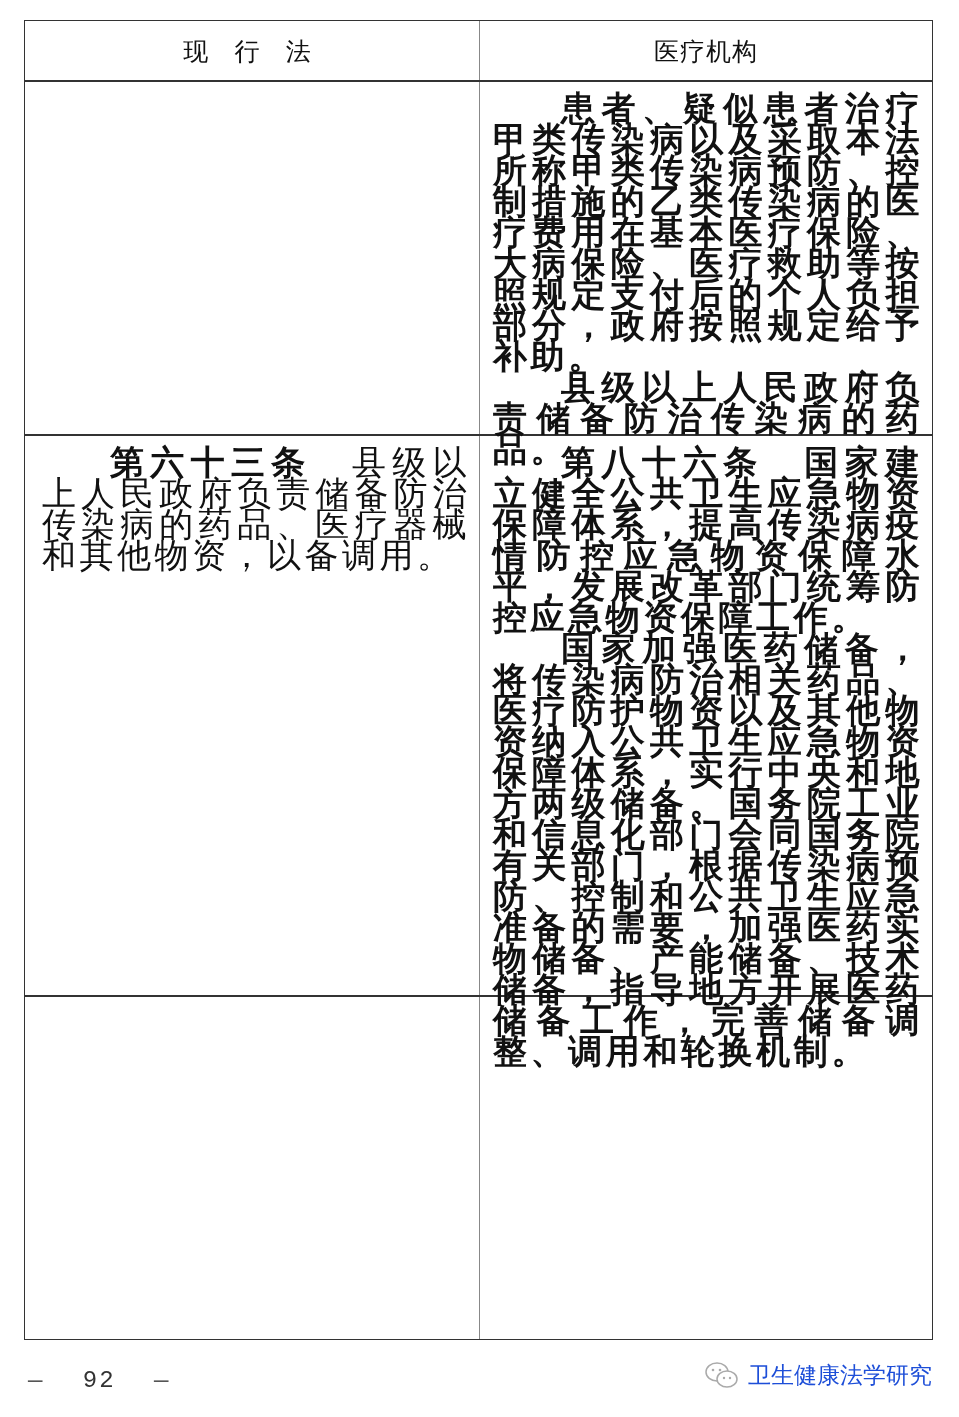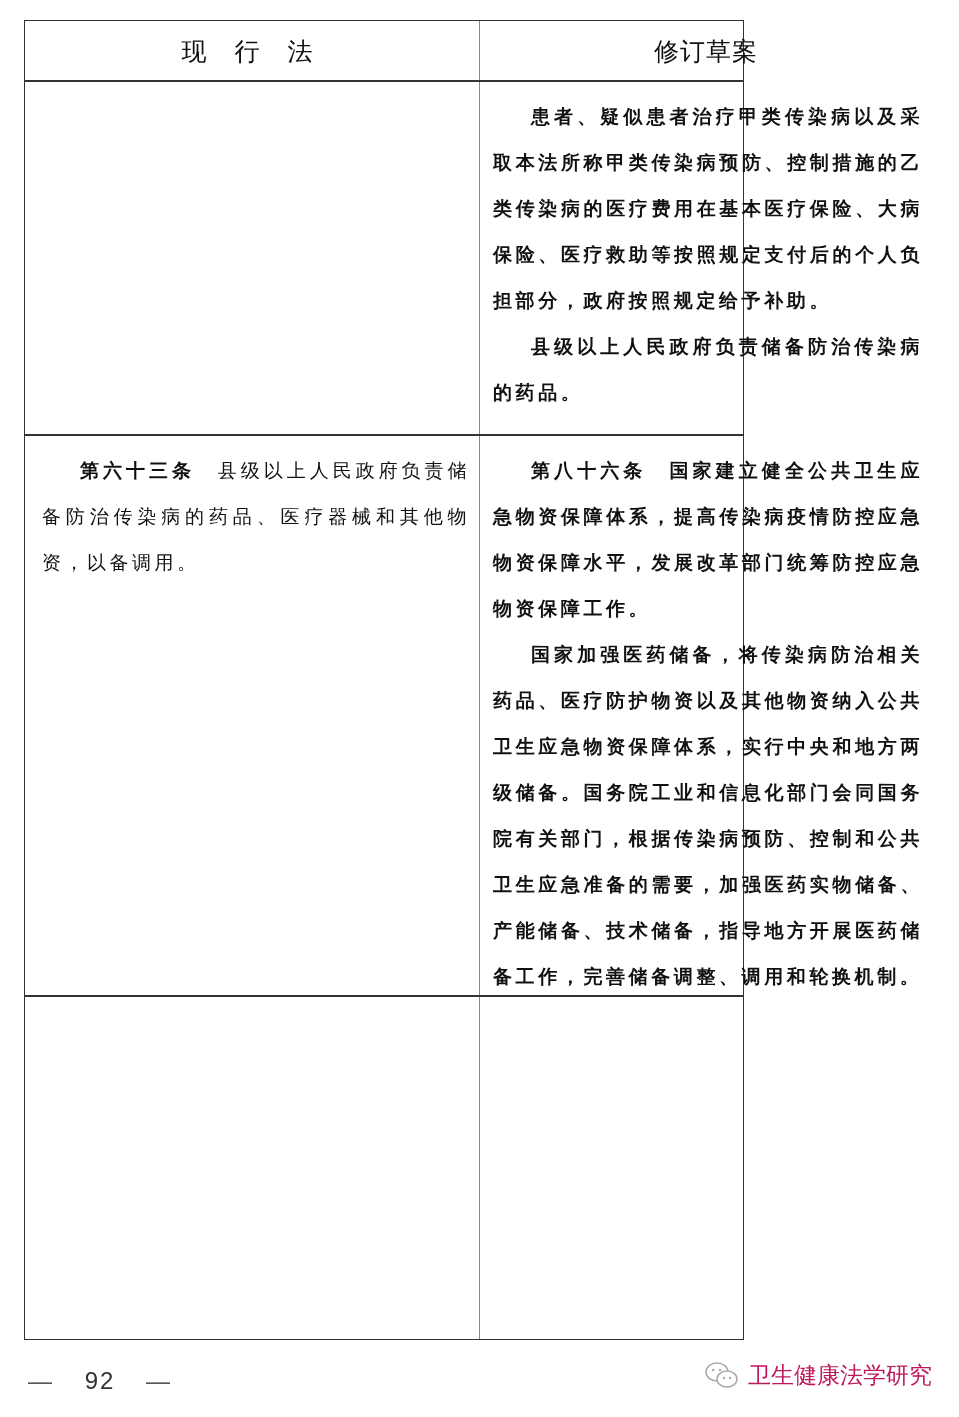--- a/index.html
+++ b/index.html
@@ -1,49 +1,49 @@
 <!DOCTYPE html>
 <html><head>
 <meta charset="utf-8">
 <style>
   html, body { margin: 0; padding: 0; background: #ffffff; }
   body { width: 959px; height: 1417px; position: relative; overflow: hidden;
          font-family: "DejaVu Sans", "Liberation Sans", sans-serif; color: #111; }
-  .table { position: absolute; left: 24px; top: 20px; width: 720px; height: 1320px;
-           border: 1.5px solid #333; box-sizing: border-box; }
+  .table { position: absolute; left: 24px; top: 20px; width: 909px; height: 1320px;
+           border: 1.5px solid #333; box-sizing: border-box; font-family: Liberation Serif, serif; }
   .vline { position: absolute; left: 454px; top: 0; bottom: 0; width: 1px; background: #888; }
   .hline { position: absolute; left: 0; right: 0; height: 1.5px; background: #333; }
   .hdr { position: absolute; top: 0; height: 60px; display: flex; align-items: center; justify-content: center;
          font-size: 25px; }
   .hdr.left { left: 0; width: 454px; letter-spacing: 10px; }
   .hdr.right { left: 455px; width: 452px; letter-spacing: 1px; }
-  .cell { position: absolute; font-size: 19px; line-height: 46px; text-align: justify; }
+  .cell { position: absolute; font-size: 34px; line-height: 31px; text-align: justify; }
   .cell.left { left: 17px; width: 428px; letter-spacing: 3.5px; }
   .cell.right { left: 468px; width: 430px; letter-spacing: 3.6px; font-weight: bold; }
   .cell.left p, .cell.right p { margin: 0; text-indent: 2em; }
   .art { font-weight: bold; }
-  .footer-page { position: absolute; left: 28px; top: 1367px; font-family: Liberation Sans, sans-serif;
+  .footer-page { position: absolute; left: 28px; top: 1367px; font-family: Liberation Mono, monospace;
                  font-size: 24px; color: #333; letter-spacing: 2px; }
   .footer-page span { display: inline-block; }
   .dash { color: #555; }
-  .wm { position: absolute; left: 704px; top: 1360px; display: flex; align-items: center; gap: 8px; color: #be185d;
+  .wm { position: absolute; left: 704px; top: 1360px; display: flex; align-items: center; gap: 8px; color: #1d4ed8;
         font-size: 23px; }
   .wm svg { display: block; }
 </style>
 </head>
 <body>
 
 <div class="table">
   <div class="vline"></div>
   <div class="hline" style="top:59px"></div>
   <div class="hline" style="top:413px"></div>
   <div class="hline" style="top:974px"></div>
 
   <div class="hdr left">现 行 法</div>
-  <div class="hdr right">修订草案</div>
+  <div class="hdr right">医疗机构</div>
 
   <div class="cell right" style="top:72px">
     <p>患者、疑似患者治疗甲类传染病以及采取本法所称甲类传染病预防、控制措施的乙类传染病的医疗费用在基本医疗保险、大病保险、医疗救助等按照规定支付后的个人负担部分，政府按照规定给予补助。</p>
     <p>县级以上人民政府负责储备防治传染病的药品。</p>
   </div>
 
   <div class="cell left" style="top:426px">
     <p><span class="art">第六十三条</span><span>　县级以上人民政府负责储备防治传染病的药品、医疗器械和其他物资，以备调用。</span></p>
   </div>
   <div class="cell right" style="top:426px">

